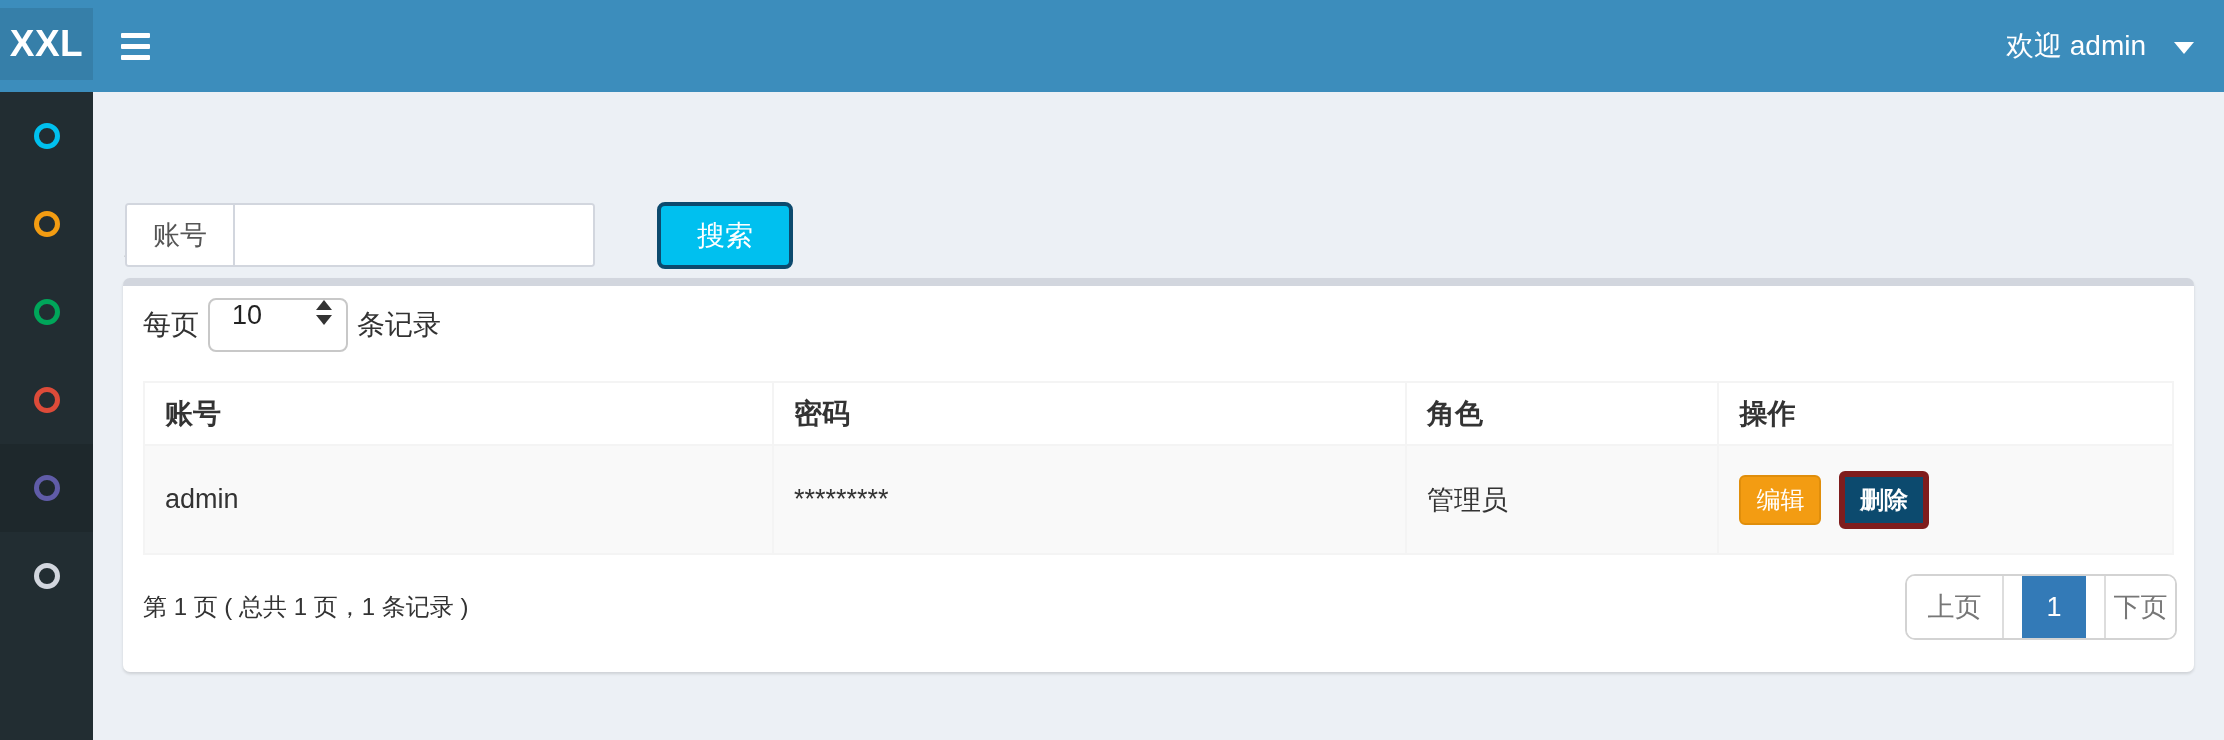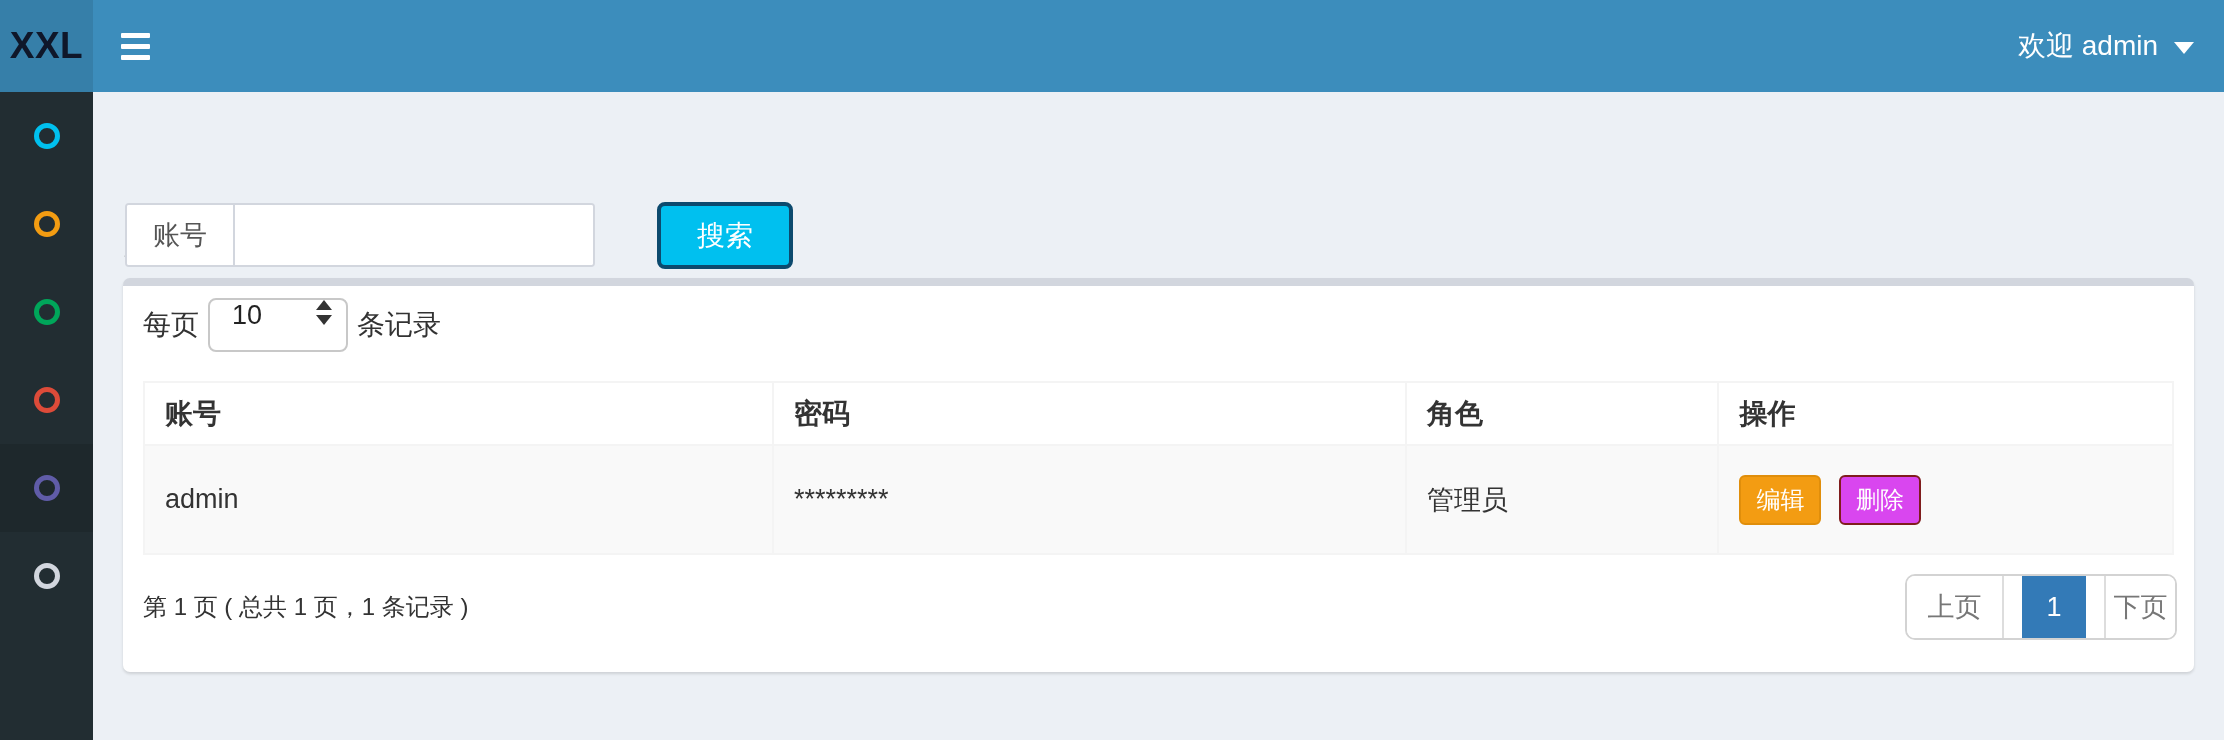--- a/index.html
+++ b/index.html
@@ -11,34 +11,34 @@
     position: relative;
   }
   .app { position: absolute; inset: 0; width: 2224px; height: 740px; }
 
   
   .navbar {
     position: absolute; top: 0; left: 0; width: 2224px; height: 92px;
     background: #3c8dbc;
   }
   .logo {
-    position: absolute; left: 0; top: 0; width: 93px; height: 92px;
-    background: #367fa9; color: #0f172a; font-weight: bold; font-size: 37px;
+    position: absolute; left: 0; top: 8px; width: 93px; height: 72px;
+    background: #367fa9; color: #ffffff; font-weight: bold; font-size: 37px;
     display: flex; align-items: center; justify-content: center;
     letter-spacing: 0.5px;
   }
   .hamburger {
     position: absolute; left: 121px; top: 0; height: 92px; width: 60px;
     background: transparent; border: none; cursor: pointer;
     display: flex; flex-direction: column; justify-content: center; gap: 6px;
   }
   .hamburger .bar { width: 29px; height: 5px; background: #fff; border-radius: 1px; }
   .welcome {
     position: absolute; right: 30px; top: 0; height: 92px;
-    display: flex; align-items: center; gap: 16px;
+    display: flex; align-items: center; gap: 28px;
     color: #fff; font-size: 28px; cursor: pointer;
   }
   .caret-down {
     width: 0; height: 0;
     border-left: 10px solid transparent; border-right: 10px solid transparent;
     border-top: 12px solid #fff; margin-top: 4px;
   }
 
   
   .sidebar {
@@ -124,21 +124,21 @@
   }
   .user-table th, .user-table td {
     border: 2px solid #f4f4f4; text-align: left; padding: 0 20px;
     overflow: hidden; white-space: nowrap;
   }
   .user-table th { height: 63px; font-size: 28px; font-weight: bold; color: #333; }
   .user-table td { height: 109px; font-size: 27px; color: #333; vertical-align: middle; }
   .user-table tbody tr { background: #f9f9f9; }
   .btn-xs { display: inline-block; padding: 7px 15px; border-radius: 6px; font-size: 24px; margin-right: 10px; }
   .btn-warning { background: #f39c12; border: 2px solid #e08e0b; }
-  .btn-danger { background: #d946ef; border: 2px solid #7f1d1d; }
+  .btn-danger { background: #0c4a6e; border: 6px solid #7f1d1d; font-weight: bold; }
 
   
   .summary {
     position: absolute; left: 20px; top: 321px; transform: translateY(-50%);
     font-size: 24px; color: #333;
   }
   .pagination {
     position: absolute; left: 1782px; top: 288px; height: 66px; width: 272px;
     display: flex; border: 2px solid #d3d3d3; border-radius: 10px;
     overflow: hidden; background: #fff; gap: 18px;

